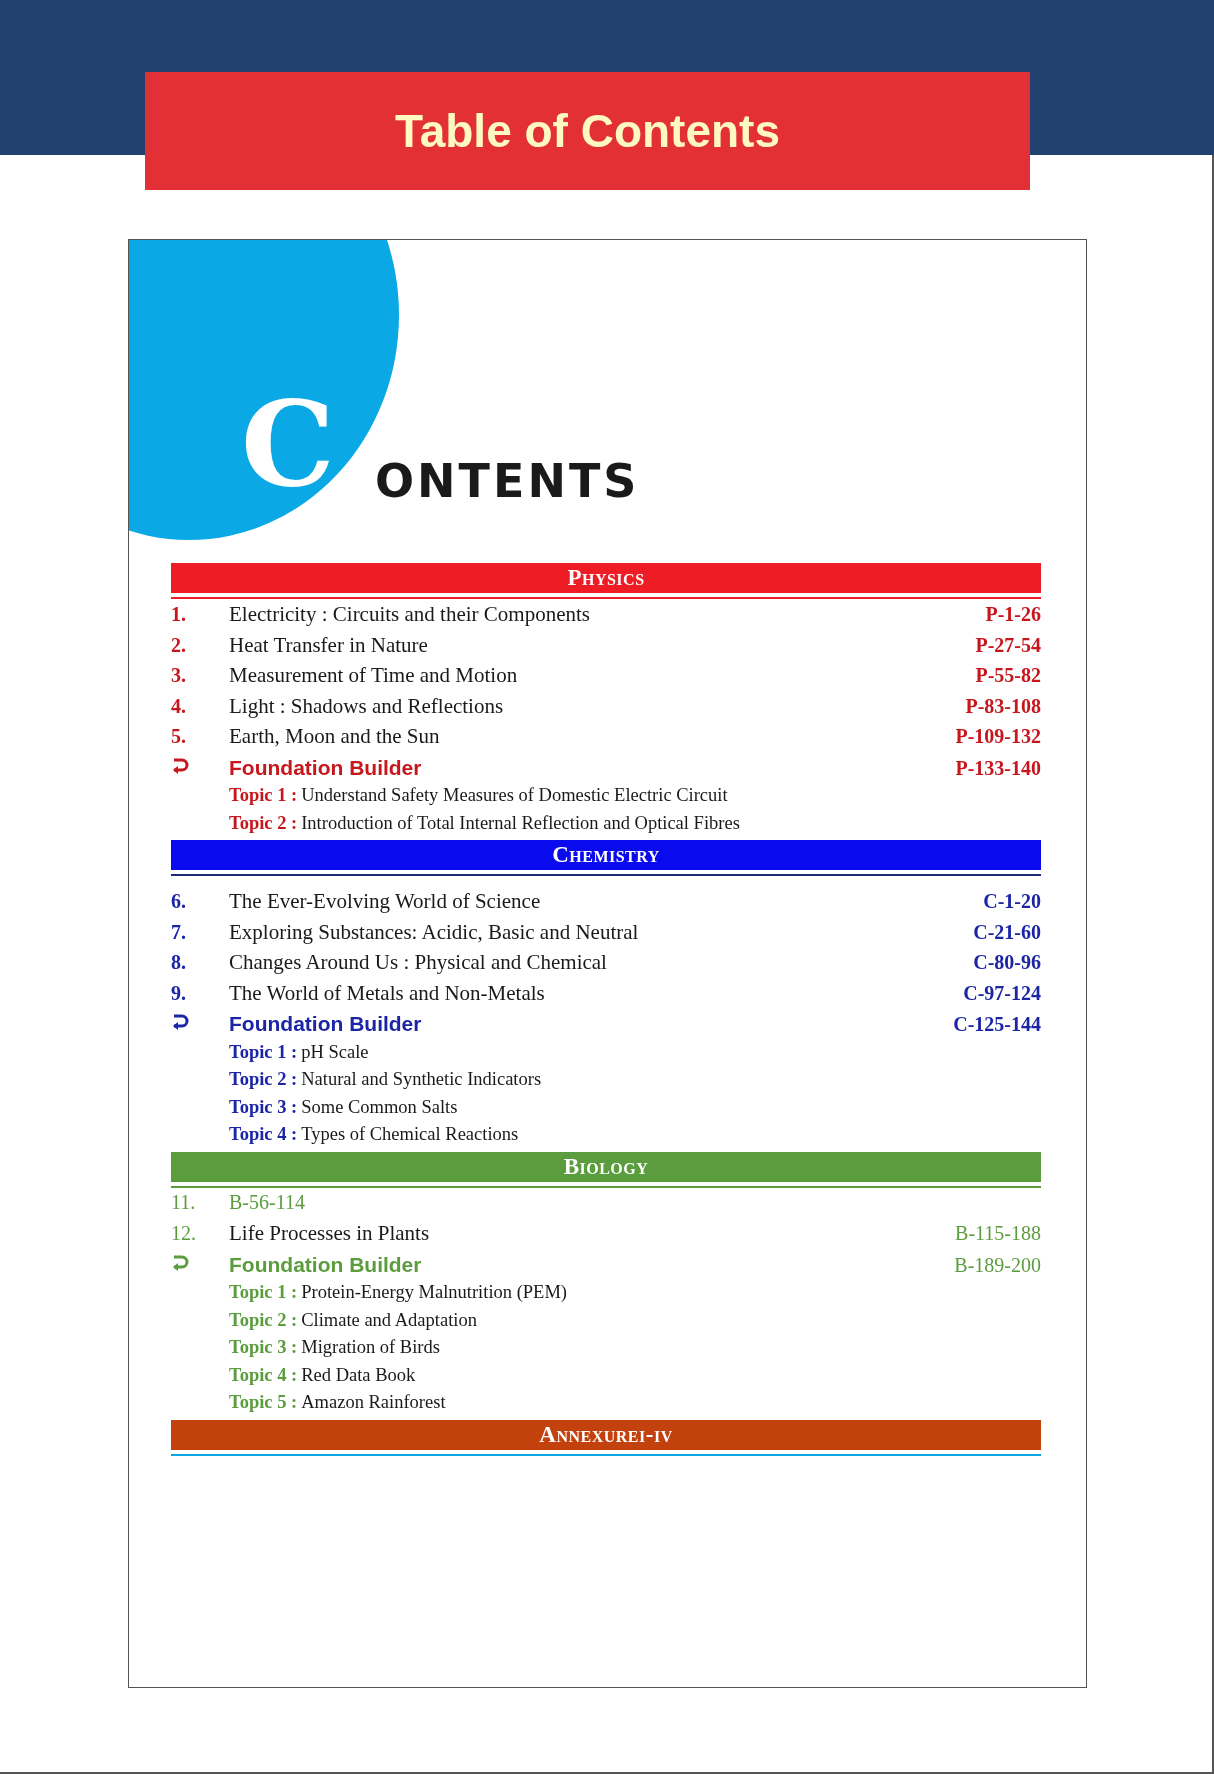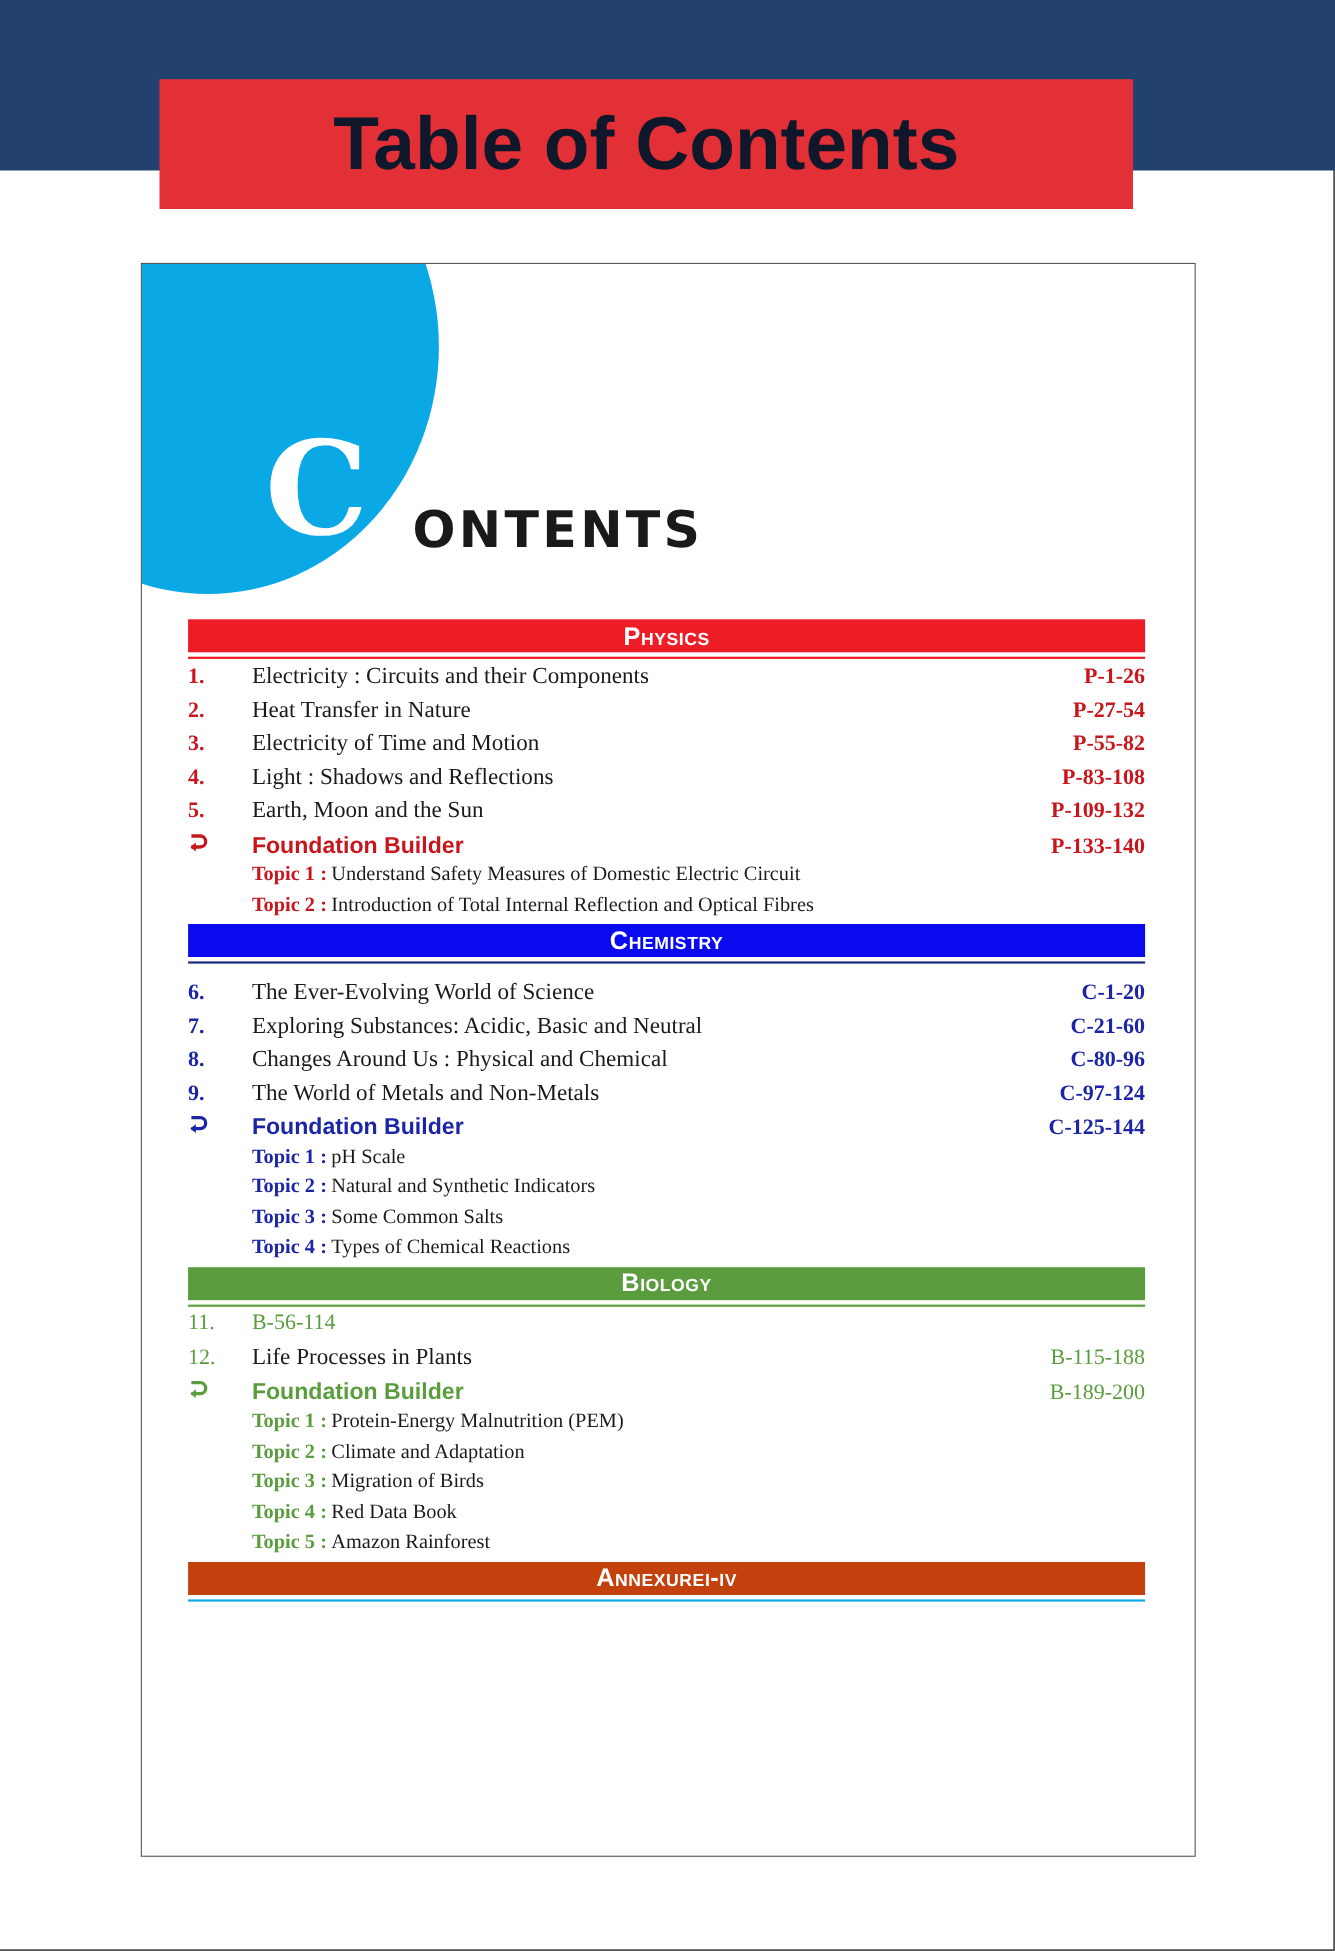--- a/index.html
+++ b/index.html
@@ -13,22 +13,22 @@
   .top-band {
     position: absolute; left: 0; top: 0; width: 1214px; height: 155px;
     background: #22416e;
   }
   .title-banner {
     position: absolute; left: 145px; top: 72px; width: 885px; height: 118px;
     background: #e33036;
     display: flex; align-items: center; justify-content: center;
   }
   .title-banner span {
-    color: #0f172a; font-family: "Liberation Sans", sans-serif; font-weight: bold;
-    font-size: 68px; letter-spacing: 0px;
+    color: #fef9c3; font-family: "Liberation Sans", sans-serif; font-weight: bold;
+    font-size: 46px; letter-spacing: 0px;
   }
 
   .content-box {
     position: absolute; left: 128px; top: 239px; width: 959px; height: 1449px;
     border: 1.5px solid #555; overflow: hidden; background: #fff;
   }
   .blue-circle {
     position: absolute; left: -150px; top: -150px; width: 420px; height: 450px;
     border-radius: 50%; background: #0aa9e6;
   }
@@ -39,21 +39,21 @@
   }
   .contents-word {
     position: absolute; left: 246px; top: 218px;
     font-family: "DejaVu Sans", sans-serif; font-weight: bold;
     font-size: 46px; color: #1a1a1a; letter-spacing: 3px; line-height: 1;
   }
 
   .toc { position: absolute; left: 42px; top: 323px; width: 870px; }
   .section-bar {
     height: 30px; display: flex; align-items: center; justify-content: center;
-    color: #fff; font-family: Liberation Sans, sans-serif; font-weight: bold;
+    color: #fff; font-family: Liberation Serif, serif; font-weight: bold;
     font-size: 23px; font-variant: small-caps; letter-spacing: 0.5px;
     position: relative; margin-bottom: 9px;
   }
   .section-bar::after {
     content: ""; position: absolute; left: 0; right: 0; bottom: -6px; height: 2px;
   }
   .bar-physics { background: #ee1c25; }
   .bar-physics::after { background: #ee1c25; }
   .bar-chemistry { background: #0a0aef; }
   .bar-chemistry::after { background: #1c2a7a; }
@@ -108,21 +108,21 @@
         <span class="title">Electricity : Circuits and their Components</span>
         <span class="pages">P-1-26</span>
       </div>
       <div class="row">
         <span class="num">2.</span>
         <span class="title">Heat Transfer in Nature</span>
         <span class="pages">P-27-54</span>
       </div>
       <div class="row">
         <span class="num">3.</span>
-        <span class="title">Electricity of Time and Motion</span>
+        <span class="title">Measurement of Time and Motion</span>
         <span class="pages">P-55-82</span>
       </div>
       <div class="row">
         <span class="num">4.</span>
         <span class="title">Light : Shadows and Reflections</span>
         <span class="pages">P-83-108</span>
       </div>
       <div class="row">
         <span class="num">5.</span>
         <span class="title">Earth, Moon and the Sun</span>

